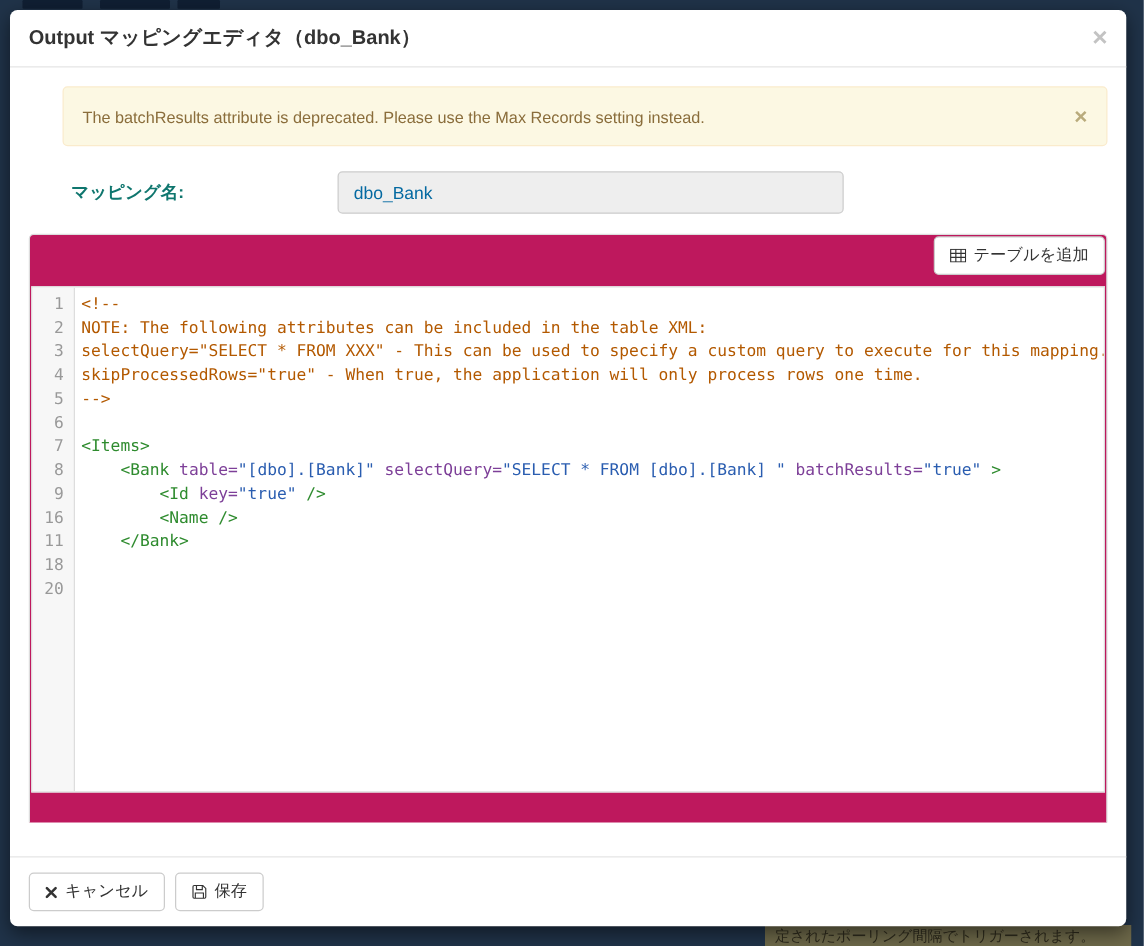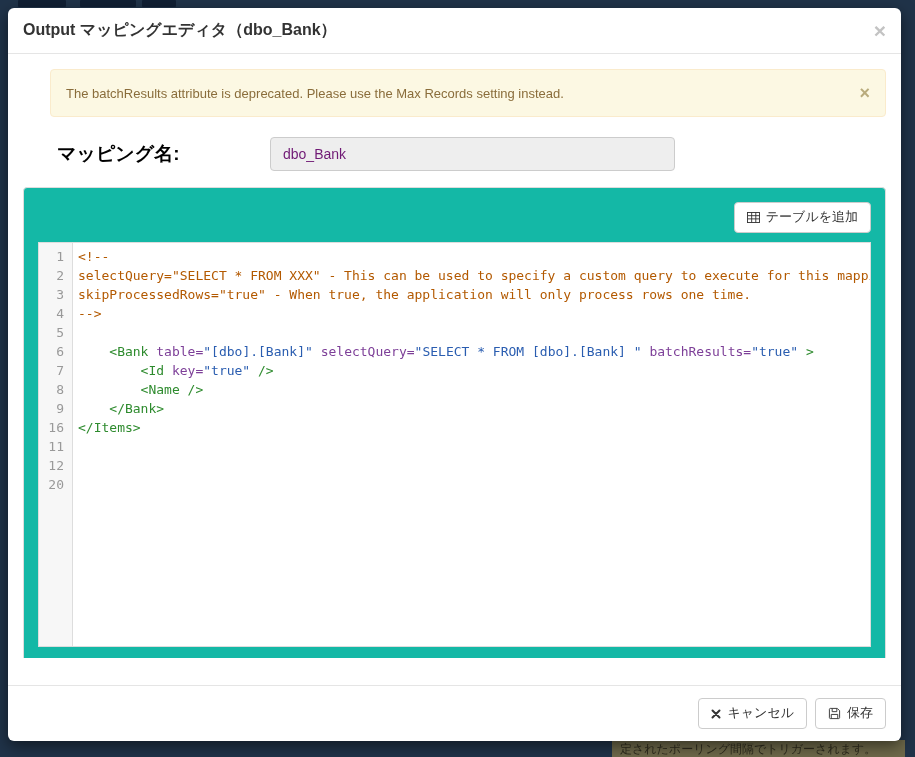--- a/index.html
+++ b/index.html
@@ -38,30 +38,30 @@
     background:#fcf8e3; border:1px solid #faebcc; color:#8a6d3b;
     border-radius:4px; padding:14px 15px; font-size:13px;
     display:flex; justify-content:space-between; align-items:center;margin-left:27px;
   }
   .alert-close {
     background:none; border:none; padding:0; line-height:1;
     color:#b9ab7c; font-size:18px; font-weight:bold; cursor:pointer;
   }
 
   .form-row { display:flex; align-items:center; margin:20px 0 16px; }
-  .form-label { width:247px; padding-left:34px; font-weight:bold; font-size:19px; color:#000000; }
+  .form-label { width:247px; padding-left:34px; font-weight:bold; font-size:14px; color:#0f766e; }
   .form-input {
     width:405px; height:34px; background:#eee; border:1px solid #ccc;
-    border-radius:4px; padding:6px 12px; font-size:14px; color:#701a75;
+    border-radius:4px; padding:6px 12px; font-size:14px; color:#0369a1;
     font-family:inherit; cursor:not-allowed;
   }
 
   .panel {
-    border:1px solid #ddd; border-radius:4px; padding:14px;
-    height:493px; background:#14b8a6;
+    border:1px solid #ddd; border-radius:4px; padding:1px;
+    height:493px; background:#be185d;
   }
   .panel-toolbar { display:flex; justify-content:flex-end; }
   .btn {
     display:inline-flex; align-items:center; gap:6px;
     background:#fff; border:1px solid #ccc; border-radius:4px;
     padding:6px 12px; font-size:13px; color:#333; cursor:pointer;
     font-family:inherit; line-height:1.3;
   }
   .btn .icon { display:inline-flex; align-items:center; }
 
@@ -79,21 +79,21 @@
   .ln { height:19px; }
 
   .tok-comment { color:#b35900; }
   .tok-tag     { color:#2e8b2e; }
   .tok-attr    { color:#7d3f98;margin-top:11px; }
   .tok-string  { color:#2a5db0; }
   .tok-plain   { color:#333; }
 
   .modal-footer {
     flex:none; border-top:1px solid #e5e5e5; padding:12px 15px;
-    display:flex; justify-content:flex-end; gap:8px;margin-top:27px;
+    display:flex; gap:8px;margin-top:27px;
   }
 </style>
 </head>
 <body>
 
 <div class="bg-blob" style="left:18px;width:48px"></div>
 <div class="bg-blob" style="left:80px;width:56px"></div>
 <div class="bg-blob" style="left:142px;width:34px"></div>
 <div class="bg-note">
   <div>定されたポーリング間隔でトリガーされます。</div>
@@ -143,34 +143,35 @@
             <div class="ln">2</div>
             <div class="ln">3</div>
             <div class="ln">4</div>
             <div class="ln">5</div>
             <div class="ln">6</div>
             <div class="ln">7</div>
             <div class="ln">8</div>
             <div class="ln">9</div>
             <div class="ln">16</div>
             <div class="ln">11</div>
-            <div class="ln">12</div>
+            <div class="ln">18</div>
             <div class="ln">20</div>
           </div>
         <div class="code">
             <div class="code-line"><span class="tok-comment">&lt;!--</span></div>
+            <div class="code-line"><span class="tok-comment">NOTE: The following attributes can be included in the table XML:</span></div>
             <div class="code-line"><span class="tok-comment">selectQuery="SELECT * FROM XXX" - This can be used to specify a custom query to execute for this mapping.</span></div>
             <div class="code-line"><span class="tok-comment">skipProcessedRows="true" - When true, the application will only process rows one time.</span></div>
             <div class="code-line"><span class="tok-comment">--&gt;</span></div>
             <div class="code-line">&nbsp;</div>
+            <div class="code-line"><span class="tok-tag">&lt;Items&gt;</span></div>
             <div class="code-line"><span class="tok-tag">    &lt;Bank </span><span class="tok-attr">table=</span><span class="tok-string">"[dbo].[Bank]"</span><span class="tok-plain"> </span><span class="tok-attr">selectQuery=</span><span class="tok-string">"SELECT * FROM [dbo].[Bank] "</span><span class="tok-plain"> </span><span class="tok-attr">batchResults=</span><span class="tok-string">"true"</span><span class="tok-tag"> &gt;</span></div>
             <div class="code-line"><span class="tok-tag">        &lt;Id </span><span class="tok-attr">key=</span><span class="tok-string">"true"</span><span class="tok-tag"> /&gt;</span></div>
             <div class="code-line"><span class="tok-tag">        &lt;Name /&gt;</span></div>
             <div class="code-line"><span class="tok-tag">    &lt;/Bank&gt;</span></div>
-            <div class="code-line"><span class="tok-tag">&lt;/Items&gt;</span></div>
           </div>
       </div>
     </div>
 
   </div>
 
   <div class="modal-footer">
     <button class="btn">
       <span class="icon">
         <svg width="10" height="10" viewBox="0 0 10 10">

